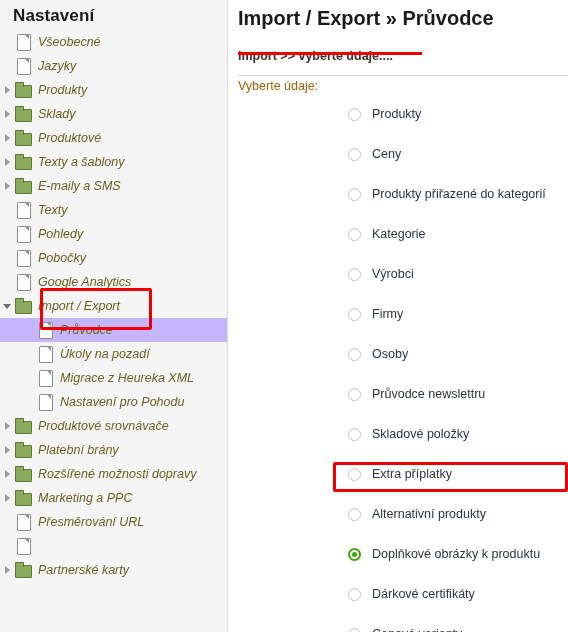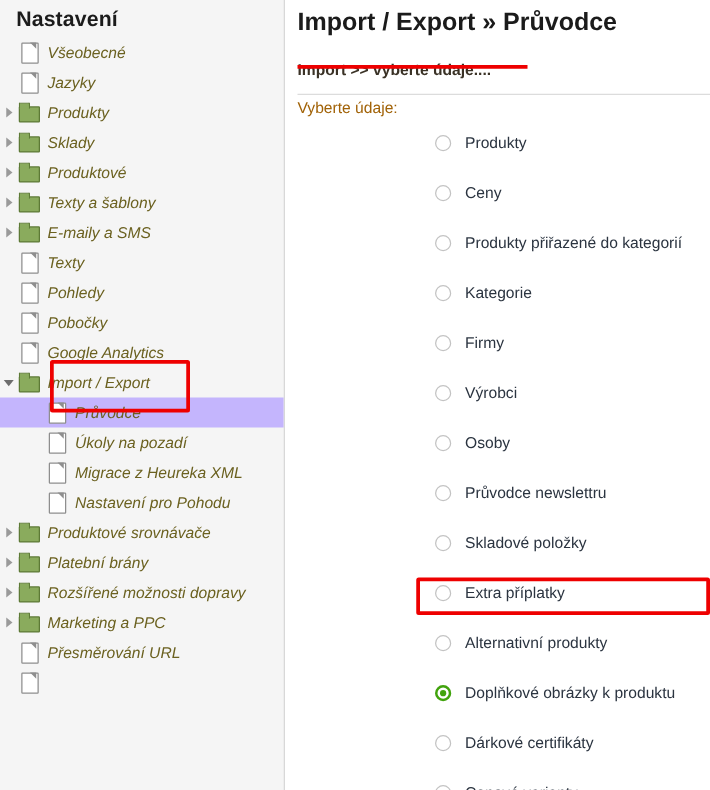--- a/index.html
+++ b/index.html
@@ -276,20 +276,26 @@
           <div style="width: 0px; min-width: 0px;"></div>
           <div class="twisty"></div>
           <div class="ico file"></div>
           <div class="nlabel">Přesměrování URL</div>
         </div>
         <div class="node">
           <div style="width: 0px; min-width: 0px;"></div>
           <div class="twisty"></div>
           <div class="ico file"></div>
         </div>
+        <div class="node">
+          <div style="width: 0px; min-width: 0px;"></div>
+          <div class="twisty has"></div>
+          <div class="ico folder"></div>
+          <div class="nlabel">Partnerské karty</div>
+        </div>
       </div>
 
     <div class="redbox" style="left:40px; top:288px; width:112px; height:42px;"></div>
   </div>
 
   <div id="main">
     <div id="main-head">
       <div id="main-title">Import / Export » Průvodce</div>
       <div id="main-sub">Import &gt;&gt; vyberte údaje....</div>
       <div id="head-rule"></div>
@@ -311,25 +317,25 @@
           <div class="radio-row">
             <div class="radio"></div>
             <div class="radio-label">Produkty přiřazené do kategorií</div>
           </div>
           <div class="radio-row">
             <div class="radio"></div>
             <div class="radio-label">Kategorie</div>
           </div>
           <div class="radio-row">
             <div class="radio"></div>
+            <div class="radio-label">Výrobci</div>
+          </div>
+          <div class="radio-row">
+            <div class="radio"></div>
             <div class="radio-label">Firmy</div>
-          </div>
-          <div class="radio-row">
-            <div class="radio"></div>
-            <div class="radio-label">Výrobci</div>
           </div>
           <div class="radio-row">
             <div class="radio"></div>
             <div class="radio-label">Osoby</div>
           </div>
           <div class="radio-row">
             <div class="radio"></div>
             <div class="radio-label">Průvodce newslettru</div>
           </div>
           <div class="radio-row">

